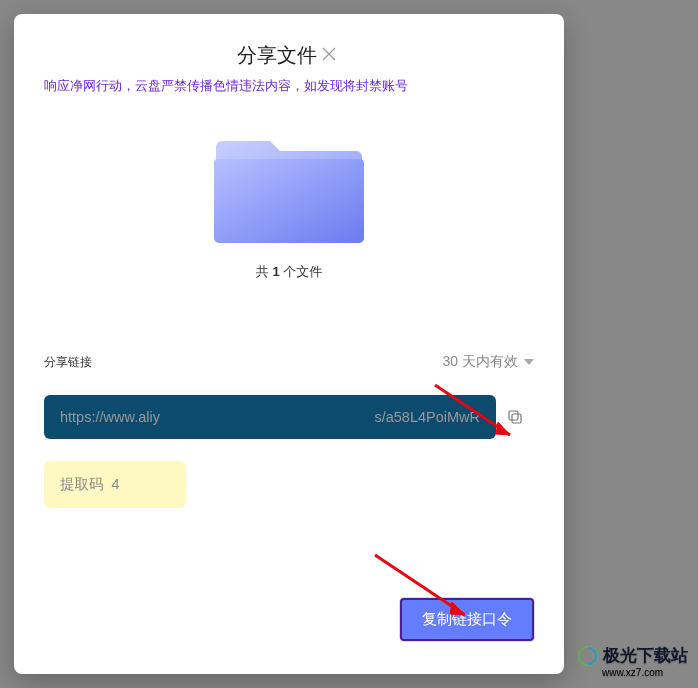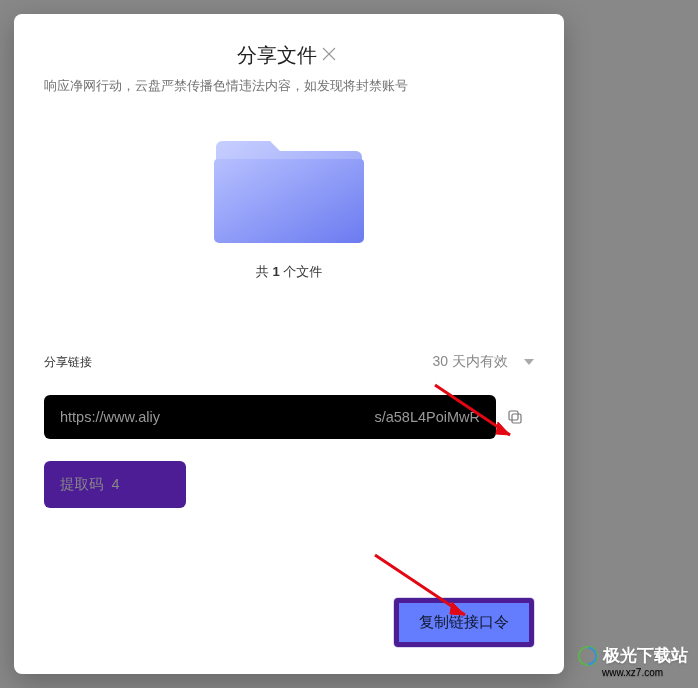--- a/index.html
+++ b/index.html
@@ -21,40 +21,40 @@
     background: #fff;
     border-radius: 8px;
     box-shadow: 0 8px 28px rgba(0,0,0,0.25);
     box-sizing: border-box;
     padding: 28px 30px 22px 30px;
   }
   .header { display: flex; justify-content: center; align-items: flex-start; }
   .title { font-size: 20px; color: #222; font-weight: 500; margin: 0; }
   .close-btn { width: 24px; height: 24px; cursor: pointer; color: #999; display: flex; align-items: center; justify-content: center; }
   .close-btn svg { width: 18px; height: 18px; stroke: #999; stroke-width: 1.5; }
-  .subtitle { font-size: 13px; color: #737373; margin-top: 8px; }
+  .subtitle { font-size: 13px; color: #6d28d9; margin-top: 8px; }
   .folder-block { text-align: center; margin-top: 30px; }
   .folder-icon { width: 150px; height: 120px; margin: 0 auto; position: relative; }
   .folder-bg { position: absolute; inset: 0; }
   .file-count { margin-top: 18px; font-size: 13px; color: #333; }
   .file-count b { font-weight: 600; }
   .section-row { display: flex; justify-content: space-between; align-items: center; margin-top: 72px; }
   .section-label { font-size: 12px; color: #333; }
-  .expiry { display: flex; align-items: center; gap: 16px; font-size: 14px; color: #888; cursor: pointer; }
+  .expiry { display: flex; align-items: center; gap: 6px; font-size: 14px; color: #888; cursor: pointer; }
   .expiry svg { width: 10px; height: 10px; fill: #aaa; }
   .link-row { display: flex; align-items: center; margin-top: 24px; }
-  .link-box { flex: 1; background: #000000; border-radius: 6px; padding: 14px 16px; font-size: 14.5px; color: #999; display: flex; align-items: center; position: relative; }
+  .link-box { flex: 1; background: #0c4a6e; border-radius: 6px; padding: 14px 16px; font-size: 14.5px; color: #999; display: flex; align-items: center; position: relative; }
   .link-box .spacer { flex: 1; }
   .copy-icon { width: 38px; display: flex; align-items: center; justify-content: center; cursor: pointer; }
   .copy-icon svg { width: 18px; height: 18px; stroke: #777; fill: none; stroke-width: 1.6; }
-  .code-box { margin-top: 22px; background: #4c1d95; border-radius: 6px; padding: 14px 16px; font-size: 14.5px; color: #888; display: inline-block; min-width: 110px; }
+  .code-box { margin-top: 22px; background: #fef9c3; border-radius: 6px; padding: 14px 16px; font-size: 14.5px; color: #888; display: inline-block; min-width: 110px; }
   .footer { display: flex; justify-content: flex-end; margin-top: 90px; }
-  .copy-btn { background: #647dff; color: #0f172a; font-size: 15px; padding: 10px 20px; border: 5px solid #4c1d95; border-radius: 4px; cursor: pointer; box-shadow: 0 0 0 1px rgba(0,0,120,0.15);}
+  .copy-btn { background: #647dff; color: #ffffff; font-size: 15px; padding: 10px 20px; border: 2px solid #4c1d95; border-radius: 4px; cursor: pointer; box-shadow: 0 0 0 1px rgba(0,0,120,0.15);}
   .watermark { position: absolute; right: 10px; bottom: 10px; text-align: right; pointer-events: none; }
-  .wm-line1 { font-size: 17px; color: #ffffff; font-weight: 600; text-shadow: 0 1px 2px rgba(0,0,0,0.2); display:flex; align-items:center; justify-content:flex-end; gap:4px;}
+  .wm-line1 { font-size: 17px; color: #0f172a; font-weight: 600; text-shadow: 0 1px 2px rgba(0,0,0,0.2); display:flex; align-items:center; justify-content:flex-end; gap:4px;}
   .wm-line2 { font-size: 10px; color: #000000; text-shadow: 0 1px 1px rgba(0,0,0,0.25); text-align: center;}
   .wm-swirl { width:22px; height:22px; }
 
   
   .arrow { position: absolute; pointer-events: none; }
   .arrow svg line, .arrow svg polygon { stroke: #e30613; fill: #e30613; }
 
 </style>
 </head>
 <body>

